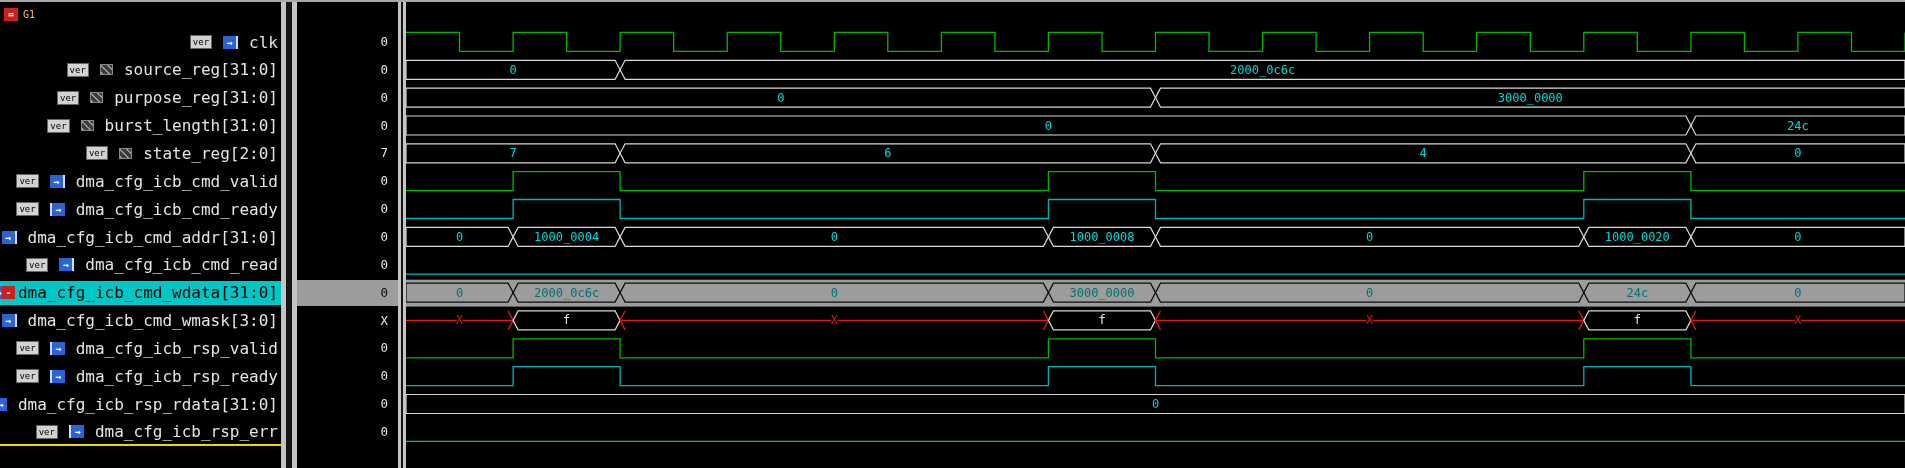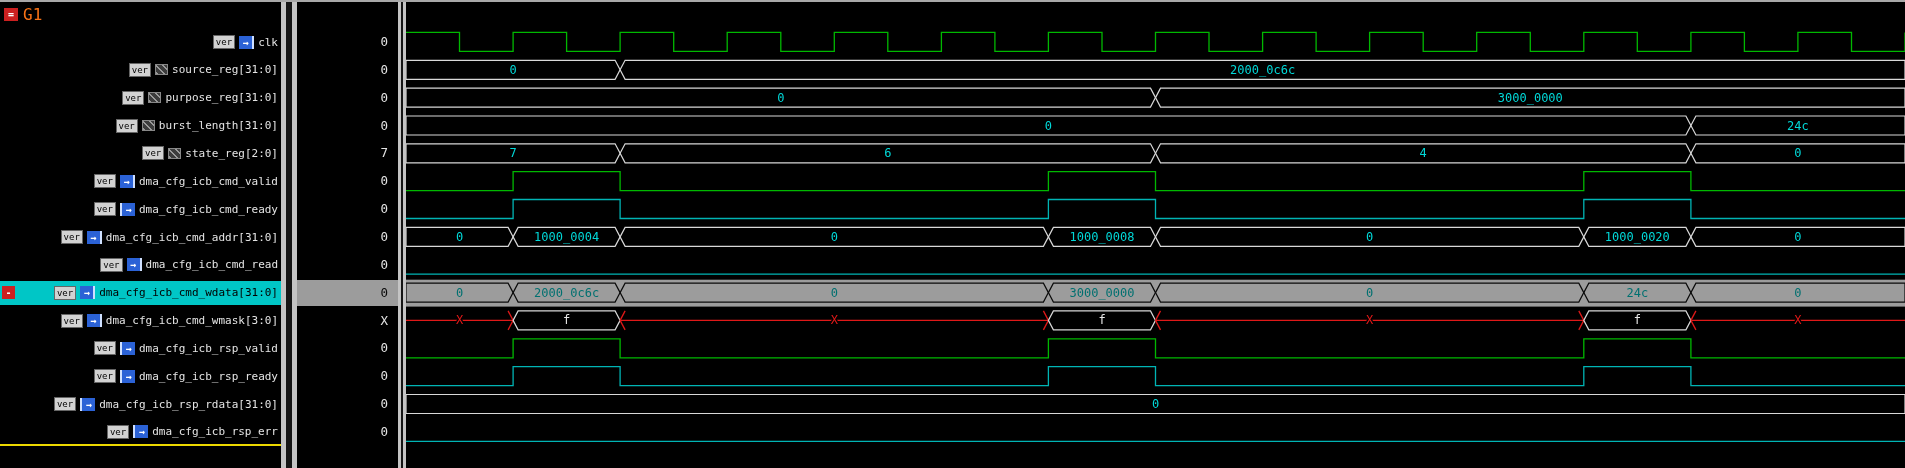--- a/index.html
+++ b/index.html
@@ -4,24 +4,24 @@
 <style>
   *{box-sizing:border-box;margin:0;padding:0;}
   html,body{background:#000;}
   body{font-family:"DejaVu Sans Mono","Liberation Mono",monospace;}
   #app{position:relative;width:1905px;height:468px;background:#000;overflow:hidden;border-top:2px solid #a8a8a8;}
 
   
   #names-panel{position:absolute;left:0;top:0;width:281px;height:468px;background:#000;}
   #g1-row{position:absolute;top:4px;left:4px;height:17px;display:flex;align-items:center;gap:5px;}
   #g2-row{position:absolute;top:447px;left:34px;height:17px;display:flex;align-items:center;margin-top:43px;}
-  .glabel{color:#f97316;font-size:16px;}
+  .glabel{color:#fdba74;font-size:10px;}
   .name-row{position:absolute;left:0;width:281px;height:24px;display:flex;align-items:center;
-            justify-content:flex-end;gap:4px;padding-right:3px;overflow:hidden;white-space:nowrap;}
-  .name-row .label{color:#e4e4e4;font-size:11px;}
+            justify-content:flex-end;gap:11px;padding-right:3px;overflow:hidden;white-space:nowrap;}
+  .name-row .label{color:#e4e4e4;font-size:16px;}
   .name-row.selected{background:#00c6c6;}
   .name-row.selected .label{color:#000;}
   .ver-badge{flex:none;font-size:9px;line-height:10px;padding:1px 2px;background:#d2d2d2;color:#000;border:1px solid #666;}
   .mini-icon{flex:none;width:15px;height:13px;display:inline-flex;align-items:center;justify-content:center;
              font-size:10px;font-weight:bold;overflow:hidden;}
   .input-port{background:#2b62d6;color:#fff;border-right:2px solid #cfe0ff;}
   .output-port{background:#2b62d6;color:#fff;border-left:2px solid #cfe0ff;}
   .register{width:13px;height:11px;border:1px solid #888;
             background:repeating-linear-gradient(45deg,#9a9a9a 0 2px,#3c3c3c 2px 5px);}
   .group-marker{background:#cc2020;color:#fff;width:14px;height:13px;}

